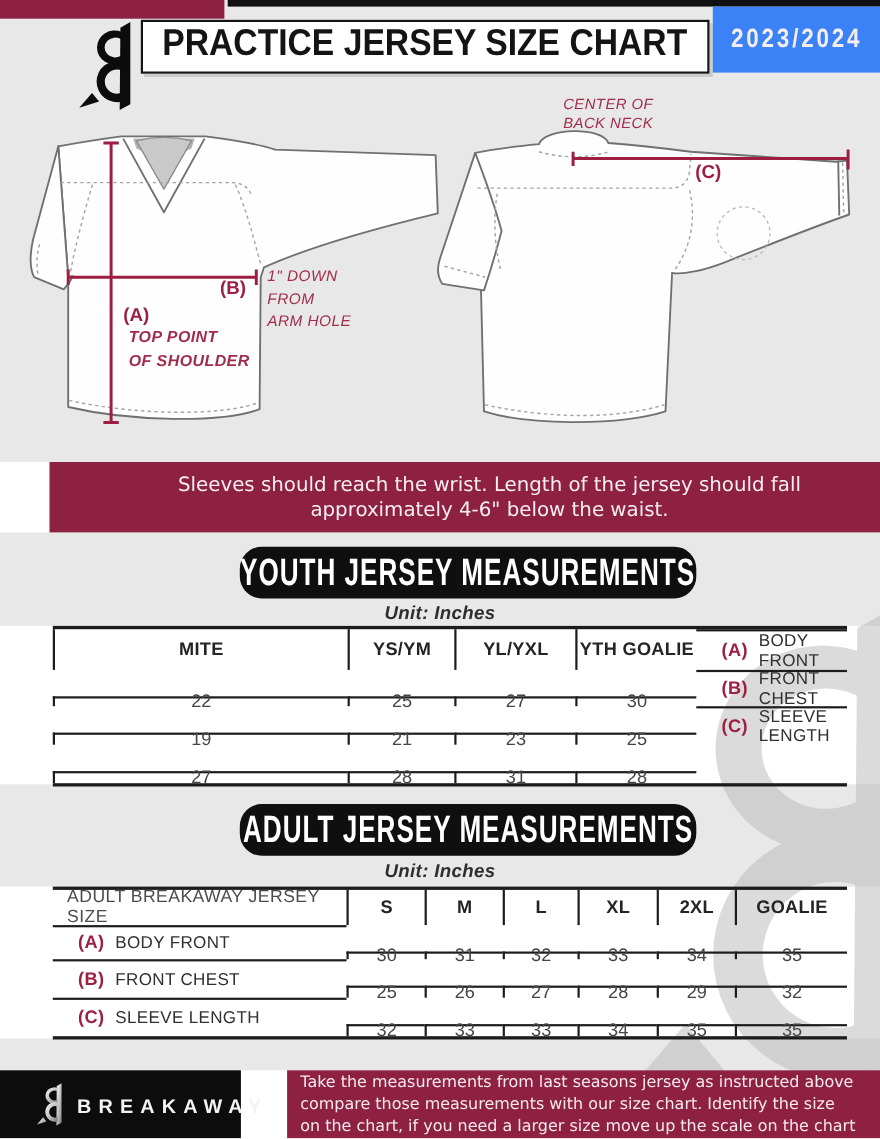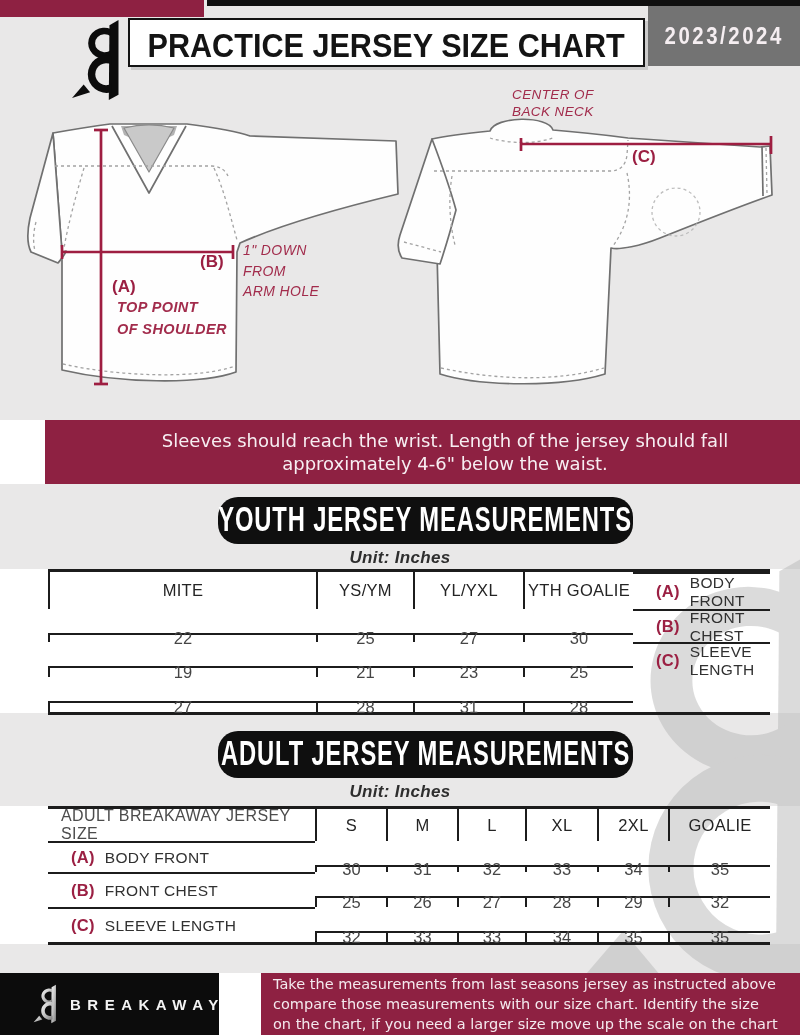--- a/index.html
+++ b/index.html
@@ -16,29 +16,29 @@
   .band-mid2{top:713px; height:93px;}
   .band-mid3{top:944px; height:29px;}
   
   .watermark{position:absolute; left:545px; top:540px; z-index:1; opacity:.5; pointer-events:none;}
   
   .strip-maroon{left:0; top:0; width:204px; height:17px; background:#8e2142; z-index:2;}
   .strip-black{left:207px; top:0; width:593px; height:6px; background:#101010; z-index:2;}
   .logo-box{left:62px; top:20px; z-index:2;}
   .title-box{
     left:128px; top:18px; width:517px; height:49px; background:#ffffff;
-    border:2px solid #141414; z-index:3; display:flex; align-items:flex-end; justify-content:center;
+    border:2px solid #141414; z-index:3; display:flex; align-items:flex-start; justify-content:center;
     box-shadow:3px 3px 0 rgba(0,0,0,0.12); box-sizing:border-box;
   }
   .title-box span{
     display:inline-block; font-size:34px; font-weight:700; color:#141414;
     letter-spacing:0px; transform:scaleX(0.9); white-space:nowrap;
   }
   .season-box{
-    left:648px; top:6px; width:152px; height:60px; background:#737373; z-index:2;
+    left:648px; top:6px; width:152px; height:60px; background:#3b82f6; z-index:2;
     display:flex; align-items:center; justify-content:center;
   }
   .season-box span{
     display:inline-block; color:#f5eef1; font-size:24px; font-weight:700;
     letter-spacing:3px; transform:scaleX(0.85); white-space:nowrap;
   }
   
   .diagram{left:0; top:85px; z-index:2;}
   .anno{position:absolute; z-index:3; color:#a22c4c; font-style:italic; white-space:pre-line;}
   .anno-label{position:absolute; z-index:3; color:#9b1f42; font-weight:700; font-size:17px; font-style:normal;}
@@ -75,30 +75,30 @@
   .tbl{
     position:absolute; left:48px; width:722px; display:grid; z-index:2;
     border-top:3px solid #1c1c1c; border-bottom:3px solid #1c1c1c; box-sizing:border-box;
   }
   .tbl-youth{top:569px; grid-template-columns:268px 97px 110px 110px 137px; grid-template-rows:37px 33px 35px 35px;}
   .tbl-adult{top:806px; grid-template-columns:267px 71px 71px 68px 72px 71px 102px; grid-template-rows:32px 31px 35px 35px;}
   .tbl > div{display:flex; align-items:center; justify-content:center; box-sizing:border-box;}
   .tbl .vline{border-left:2px solid #1c1c1c;}
   .tbl .hline{border-top:2px solid #1c1c1c;}
   .tbl .rowhead{justify-content:flex-start; padding-left:13px; color:#4c4c4c; font-size:16px; letter-spacing:.4px;}
-  .tbl .colhead{color:#242424; font-size:16.5px; font-weight:400; letter-spacing:.3px;}
+  .tbl .colhead{color:#242424; font-size:16.5px; font-weight:700; letter-spacing:.3px;}
   .tbl .rlabel{justify-content:flex-start; padding-left:23px; color:#313131; font-size:15.5px; letter-spacing:.3px;}
   .tbl .rlabel b{color:#9b2043; font-size:16.5px; margin-right:10px; font-weight:700;}
   .tbl .val{color:#454545; font-size:16.5px;margin-top:24px;}
   
   .footer{left:0; top:973px; width:800px; height:62px; z-index:2;}
   .footer-black{position:absolute; left:0; top:0; width:219px; height:62px; background:#0c0c0c;}
   .footer-maroon{position:absolute; left:219px; top:0; width:581px; height:62px; background:#8e2142;margin-left:42px;}
   .footer-brand{
-    position:absolute; left:70px; top:23px; color:#f3f3f3; font-size:15px; font-weight:700; letter-spacing:6.5px; white-space:nowrap;
+    position:absolute; left:70px; top:23px; color:#f3f3f3; font-size:18px; font-weight:700; letter-spacing:6.5px; white-space:nowrap;
   }
   .footer-logo{position:absolute; left:33px; top:11px;}
   .footer-note{
     position:absolute; left:12px; top:1px; width:562px; color:#f4e9ee;
     font-size:15px; line-height:20.2px; white-space:pre-line; font-family:"DejaVu Sans", sans-serif; font-size:14.5px;
   }
 </style>
 </head>
 <body>
 

